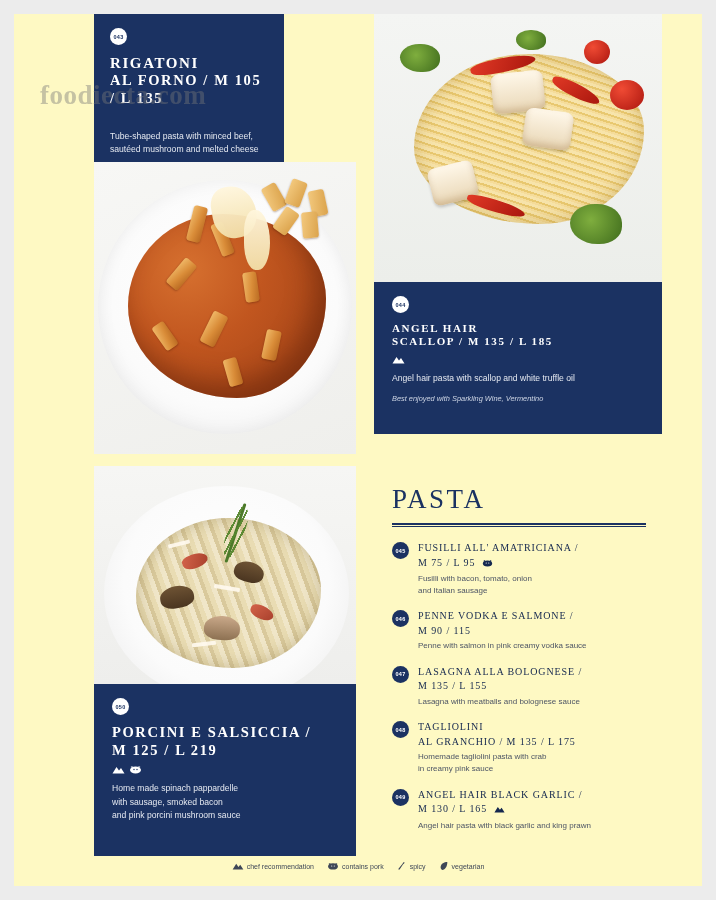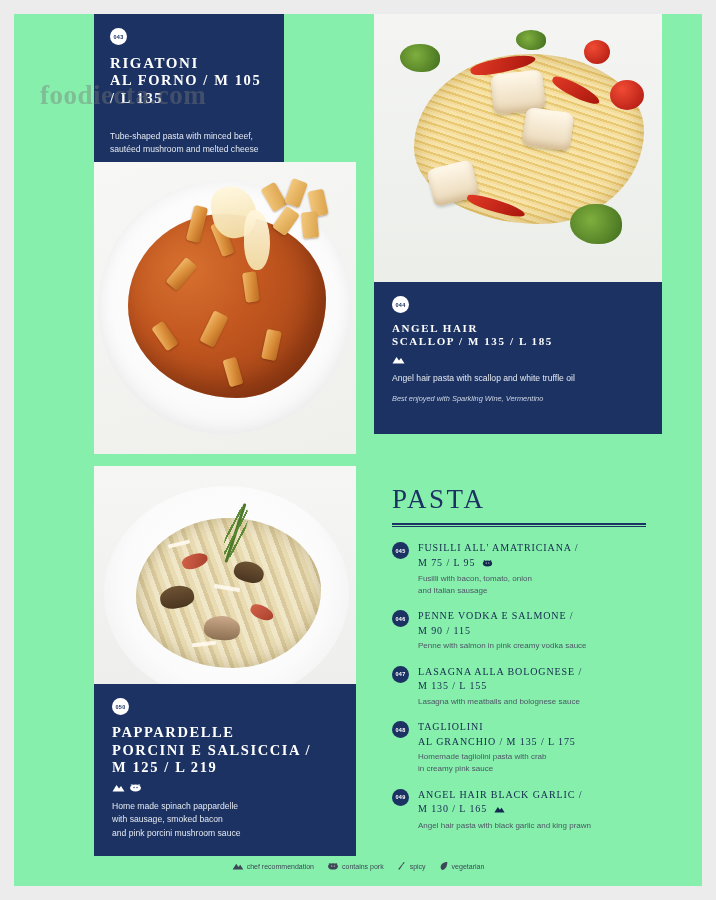--- a/index.html
+++ b/index.html
@@ -18,21 +18,21 @@
     position: relative;
     width: 716px;
     height: 900px;
     background: #ececec;
     padding: 14px;
   }
   .sheet {
     position: relative;
     width: 688px;
     height: 872px;
-    background: #86efac;
+    background: #fef9c3;
   }
 
   
   .navy { background: #1b3262; color: #ffffff; }
 
   .card { position: absolute; }
 
   .badge {
     width: 17px; height: 17px;
     border-radius: 50%;
@@ -326,21 +326,20 @@
       <div class="chili" style="left:156px; top:140px; width:24px; height:13px; transform:rotate(22deg); background:linear-gradient(120deg,#d4634a,#a8402c);"></div>
       <div class="rosemary" style="left:140px; top:36px;"></div>
       <div class="parm" style="left:74px; top:76px; width:22px; height:4px; transform:rotate(-14deg);"></div>
       <div class="parm" style="left:120px; top:120px; width:26px; height:4px; transform:rotate(10deg);"></div>
       <div class="parm" style="left:98px; top:176px; width:24px; height:4px; transform:rotate(-6deg);"></div>
     </div>
 
     <div class="card navy" style="left:80px; top:670px; width:262px; height:172px; padding:14px 18px 0 18px;">
       <div class="badge">050</div>
       <div class="dish-title" style="margin-top:9px; font-size:14.5px;">
-        <div>PAPPARDELLE</div>
         <div>PORCINI E SALSICCIA /</div>
         <div>M 125 / L 219</div>
       </div>
       <div class="icons">
         <span class="ico ico-chef">
           <svg width="13" height="9" viewBox="0 0 26 18">
               <path d="M1 17 L9 4 L14 11 L18 6 L25 17 Z" fill="#ffffff"></path>
             </svg>
         </span>
         <span class="ico ico-pork">

